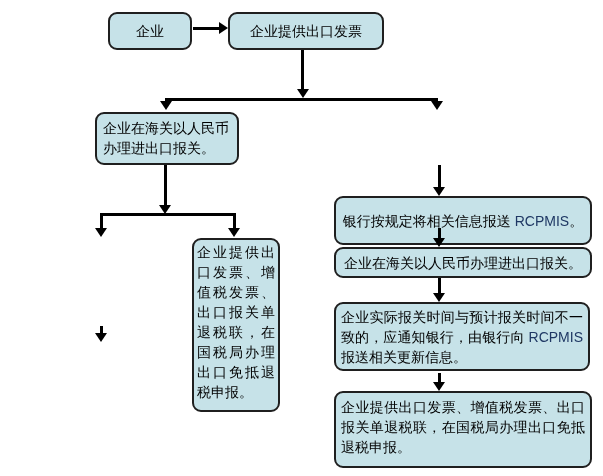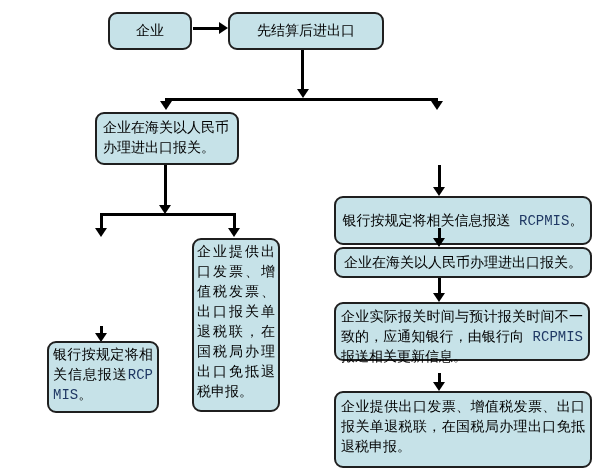--- a/index.html
+++ b/index.html
@@ -6,21 +6,21 @@
     --node-fill:#c6e2e8;
     --node-border:#1f1f1f;
     --connector:#000000;
     --text:#000000;
     --rcpmis-text:#1f3864;
     --background:#ffffff;
   }
   html,body{margin:0;padding:0;background:var(--background);}
   #diagram{
     position:relative;width:603px;height:476px;background:var(--background);
-    font-family:Liberation Mono, monospace;color:var(--text);
+    font-family:Liberation Sans, sans-serif;color:var(--text);
     overflow:hidden;
   }
   .node{
     position:absolute;box-sizing:border-box;
     background:var(--node-fill);
     border:2px solid var(--node-border);
     border-radius:9px;
     font-size:14px;line-height:20px;
     padding:3px 5px;
   }
@@ -41,21 +41,21 @@
 </head>
 <body>
 
 <div id="diagram">
 
   <div class="node center" style="left:108px;top:12px;width:84px;height:38px;">
     <span>企业</span>
   </div>
 
   <div class="node center" style="left:228px;top:12px;width:156px;height:38px;">
-    <span>先结算后进出口</span>
+    <span>企业提供出口发票</span>
   </div>
 
   <div class="hline" style="left:193px;top:27px;width:26px;"></div>
   <div class="ah-right" style="left:219px;top:22px;"></div>
 
   <div class="vline" style="left:301px;top:50px;height:40px;"></div>
   <div class="ah-down" style="left:297px;top:89px;"></div>
 
   <div class="hline" style="left:165px;top:98px;width:273px;"></div>
   <div class="ah-down" style="left:160px;top:101px;"></div>
@@ -71,23 +71,20 @@
   <div class="hline" style="left:100px;top:213px;width:136px;"></div>
   <div class="vline" style="left:100px;top:216px;height:13px;"></div>
   <div class="ah-down" style="left:95px;top:228px;"></div>
   <div class="vline" style="left:233px;top:216px;height:13px;"></div>
   <div class="ah-down" style="left:228px;top:228px;"></div>
 
 
   <div class="vline" style="left:100px;top:326px;height:8px;"></div>
   <div class="ah-down" style="left:95px;top:333px;"></div>
 
-  <div class="node justify" style="left:47px;top:341px;width:112px;height:72px;padding:2px 4px;">
-    <span>银行按规定将相关信息报送</span><span class="rcpmis">RCPMIS</span><span>。</span>
-  </div>
 
   <div class="node justify" style="left:192px;top:238px;width:88px;height:174px;padding:2px 3px;">
     <span>企业提供出口发票、增值税发票、出口报关单退税联，在国税局办理出口免抵退税申报。</span>
   </div>
 
 
   <div class="vline" style="left:438px;top:165px;height:23px;"></div>
   <div class="ah-down" style="left:433px;top:187px;"></div>
 
   <div class="node center" style="left:334px;top:196px;width:258px;height:49px;">
@@ -97,21 +94,21 @@
   <div class="vline" style="left:438px;top:228px;height:11px;"></div>
   <div class="ah-down" style="left:433px;top:238px;"></div>
 
   <div class="node center" style="left:334px;top:247px;width:258px;height:31px;">
     <span>企业在海关以人民币办理进出口报关。</span>
   </div>
 
   <div class="vline" style="left:438px;top:278px;height:16px;"></div>
   <div class="ah-down" style="left:433px;top:293px;"></div>
 
-  <div class="node justify" style="left:334px;top:302px;width:256px;height:59px;padding:3px 5px;">
+  <div class="node justify" style="left:334px;top:302px;width:256px;height:69px;padding:3px 5px;">
     <span>企业实际报关时间与预计报关时间不一致的，应通知银行，由银行向 </span><span class="rcpmis">RCPMIS</span><span> 报送相关更新信息。</span>
   </div>
 
   <div class="vline" style="left:438px;top:373px;height:10px;"></div>
   <div class="ah-down" style="left:433px;top:382px;"></div>
 
   <div class="node justify" style="left:334px;top:391px;width:258px;height:77px;padding:4px 5px;">
     <span>企业提供出口发票、增值税发票、出口报关单退税联，在国税局办理出口免抵退税申报。</span>
   </div>
 

